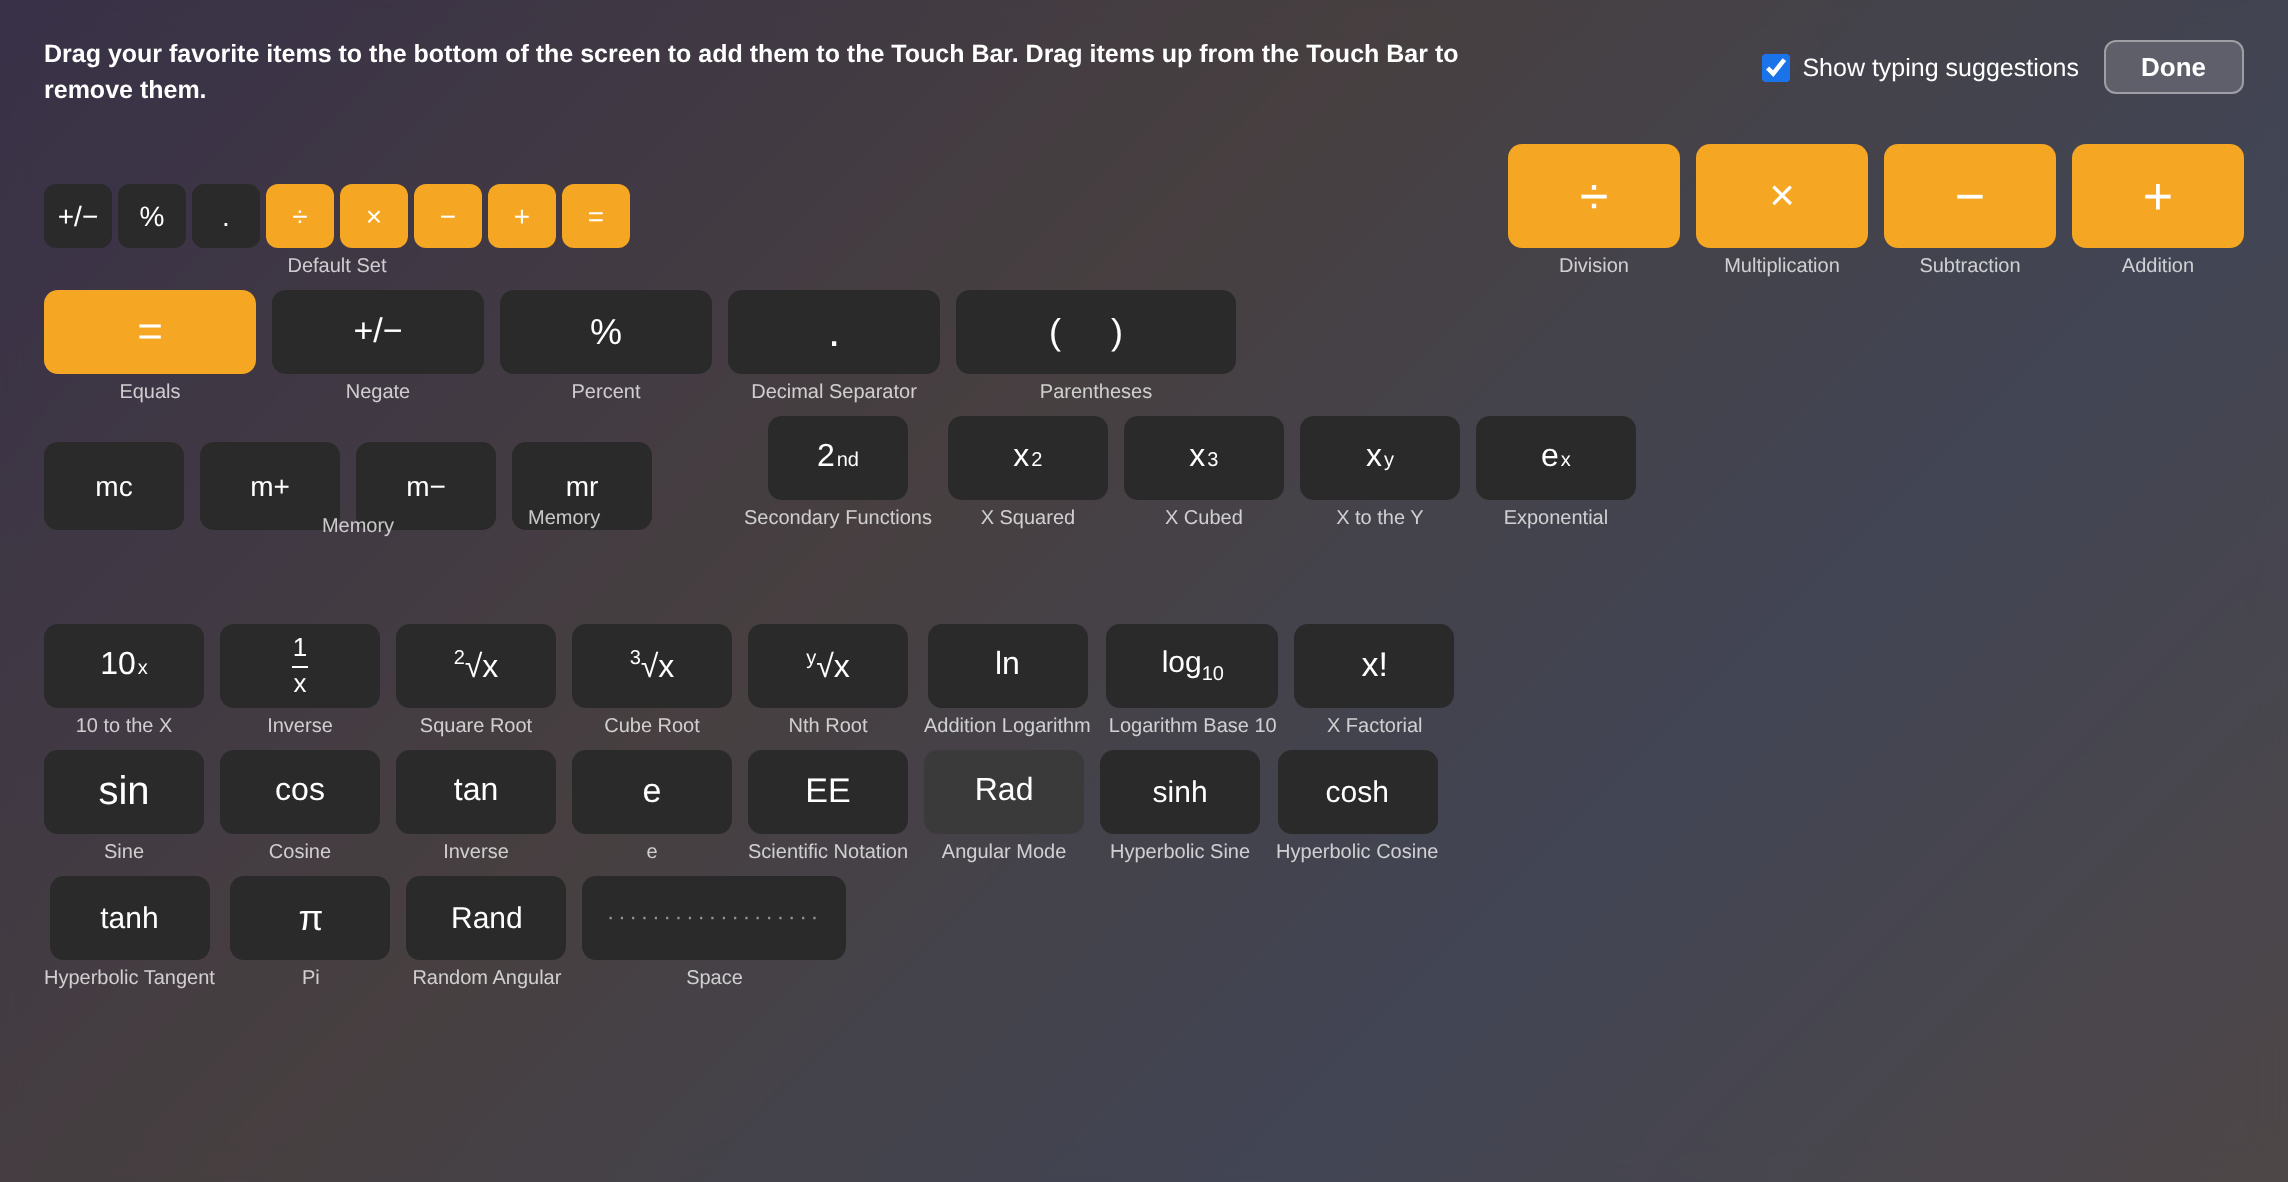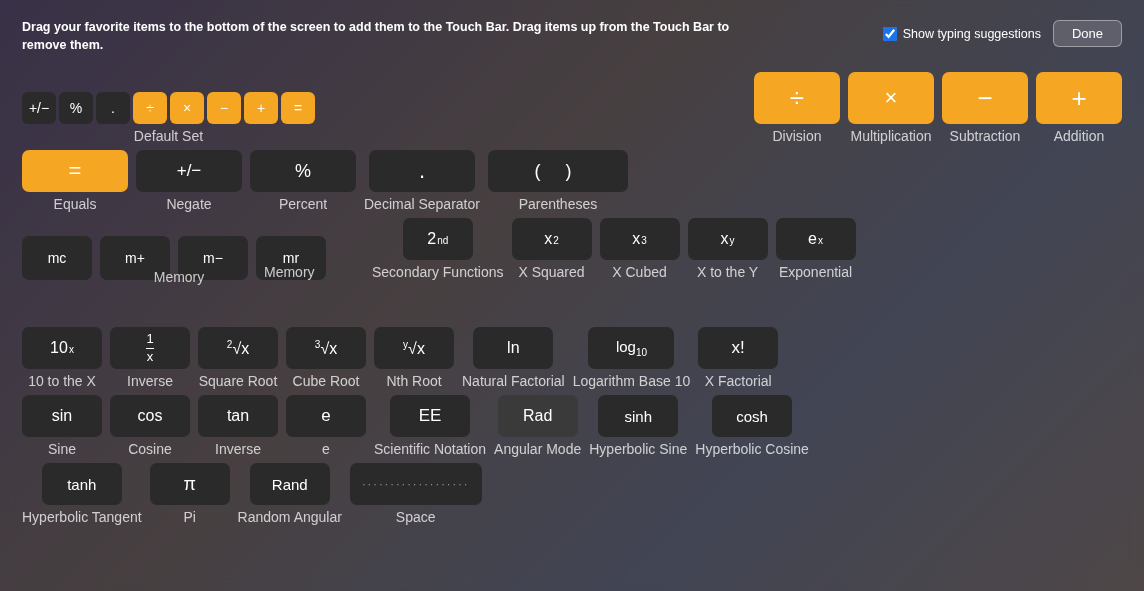--- a/index.html
+++ b/index.html
@@ -69,35 +69,35 @@
       width: 14px;
       height: 14px;
       accent-color: #1a73e8;
     }
 
     .done-btn {
       background: rgba(255,255,255,0.15);
       border: 1px solid rgba(255,255,255,0.4);
       color: #ffffff;
       font-size: 13px;
-      font-weight: 400;
+      font-weight: 700;
       padding: 5px 18px;
       border-radius: 6px;
       cursor: pointer;
     }
 
     .item {
       display: flex;
       flex-direction: column;
       align-items: center;
       gap: 4px;
     }
 
     .item-label {
-      font-size: 14px;
+      font-size: 10px;
       color: rgba(255,255,255,0.75);
       text-align: left;
       white-space: nowrap;
     }
 
     
     .btn {
       border-radius: 7px;
       display: flex;
       align-items: center;
@@ -389,39 +389,39 @@
 
     <div class="item">
       <button class="btn btn-dark btn-md" style="min-width:80px; font-size:16px;">
         <span><sup style="font-size:10px;">y</sup>√x</span>
       </button>
       <span class="item-label">Nth Root</span>
     </div>
 
     <div class="item">
       <button class="btn btn-dark btn-md" style="min-width:80px; font-size:16px;">ln</button>
-      <span class="item-label">Natural Factorial</span>
+      <span class="item-label">Addition Logarithm</span>
     </div>
 
     <div class="item">
       <button class="btn btn-dark btn-md" style="min-width:86px; font-size:15px;">
         <span>log<sub style="font-size:10px;">10</sub></span>
       </button>
       <span class="item-label">Logarithm Base 10</span>
     </div>
 
     <div class="item">
       <button class="btn btn-dark btn-md" style="min-width:80px; font-size:17px;">x!</button>
       <span class="item-label">X Factorial</span>
     </div>
   </div>
 
   <div class="row row-gap">
     <div class="item">
-      <button class="btn btn-dark btn-md" style="min-width:80px; font-size:16px;">sin</button>
+      <button class="btn btn-dark btn-md" style="min-width:80px; font-size:20px;">sin</button>
       <span class="item-label">Sine</span>
     </div>
     <div class="item">
       <button class="btn btn-dark btn-md" style="min-width:80px; font-size:16px;">cos</button>
       <span class="item-label">Cosine</span>
     </div>
     <div class="item">
       <button class="btn btn-dark btn-md" style="min-width:80px; font-size:16px;">tan</button>
       <span class="item-label">Inverse</span>
     </div>

